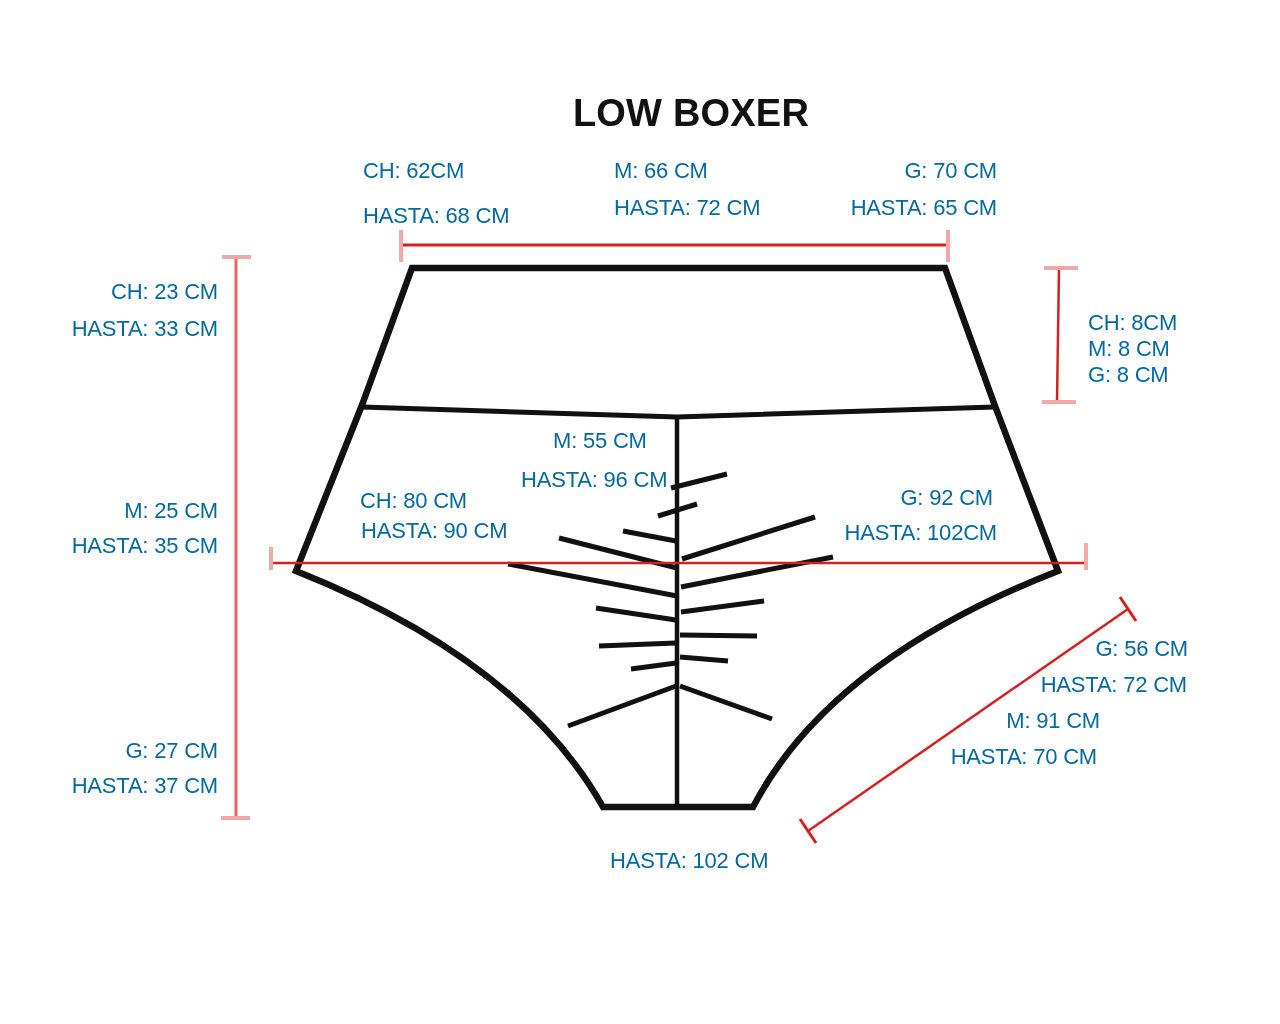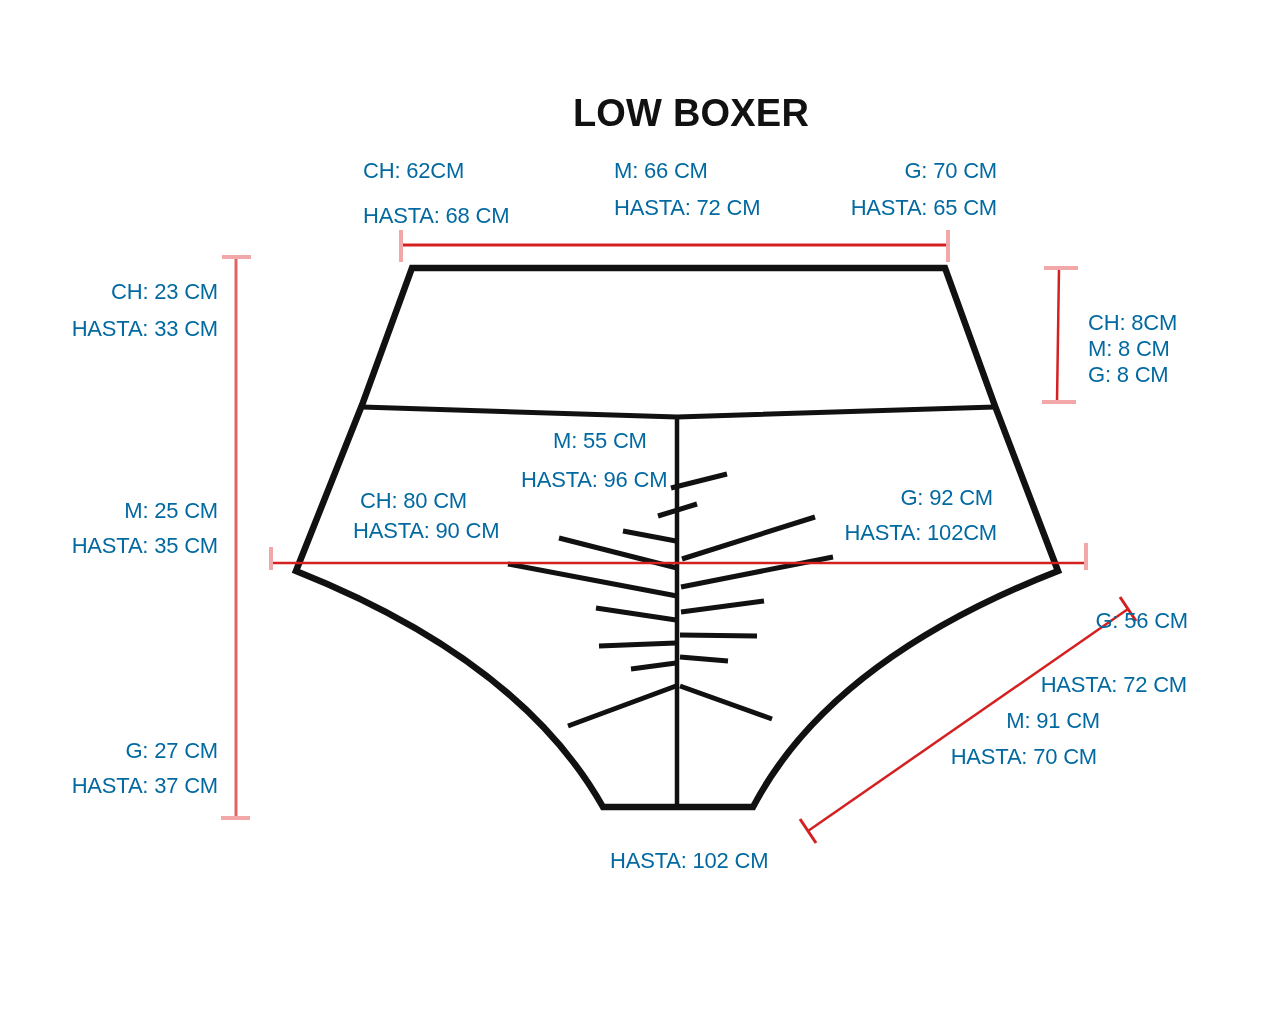--- a/index.html
+++ b/index.html
@@ -94,24 +94,24 @@
   <div class="lbl r" style="right:1062px; top:738px;">G: 27 CM</div>
   <div class="lbl r" style="right:1062px; top:773px;">HASTA: 37 CM</div>
 
   <div class="lbl" style="left:1088px; top:310px;">CH: 8CM</div>
   <div class="lbl" style="left:1088px; top:336px;">M: 8 CM</div>
   <div class="lbl" style="left:1088px; top:362px;">G: 8 CM</div>
 
   <div class="lbl" style="left:553px; top:428px;">M: 55 CM</div>
   <div class="lbl" style="left:521px; top:467px;">HASTA: 96 CM</div>
   <div class="lbl" style="left:360px; top:488px;">CH: 80 CM</div>
-  <div class="lbl" style="left:353px; top:518px;">HASTA: 90 CM</div>
+  <div class="lbl" style="left:361px; top:518px;">HASTA: 90 CM</div>
   <div class="lbl r" style="right:287px; top:485px;">G: 92 CM</div>
   <div class="lbl r" style="right:283px; top:520px;">HASTA: 102CM</div>
 
-  <div class="lbl r" style="right:92px;  top:608px;margin-left:32px;">G: 56 CM</div>
+  <div class="lbl r" style="right:92px;  top:636px;margin-left:32px;">G: 56 CM</div>
   <div class="lbl r" style="right:93px;  top:672px;">HASTA: 72 CM</div>
   <div class="lbl r" style="right:180px; top:708px;">M: 91 CM</div>
   <div class="lbl r" style="right:183px; top:744px;">HASTA: 70 CM</div>
 
   <div class="lbl" style="left:610px; top:848px;">HASTA: 102 CM</div>
 
 </div>
 
 </body></html>

